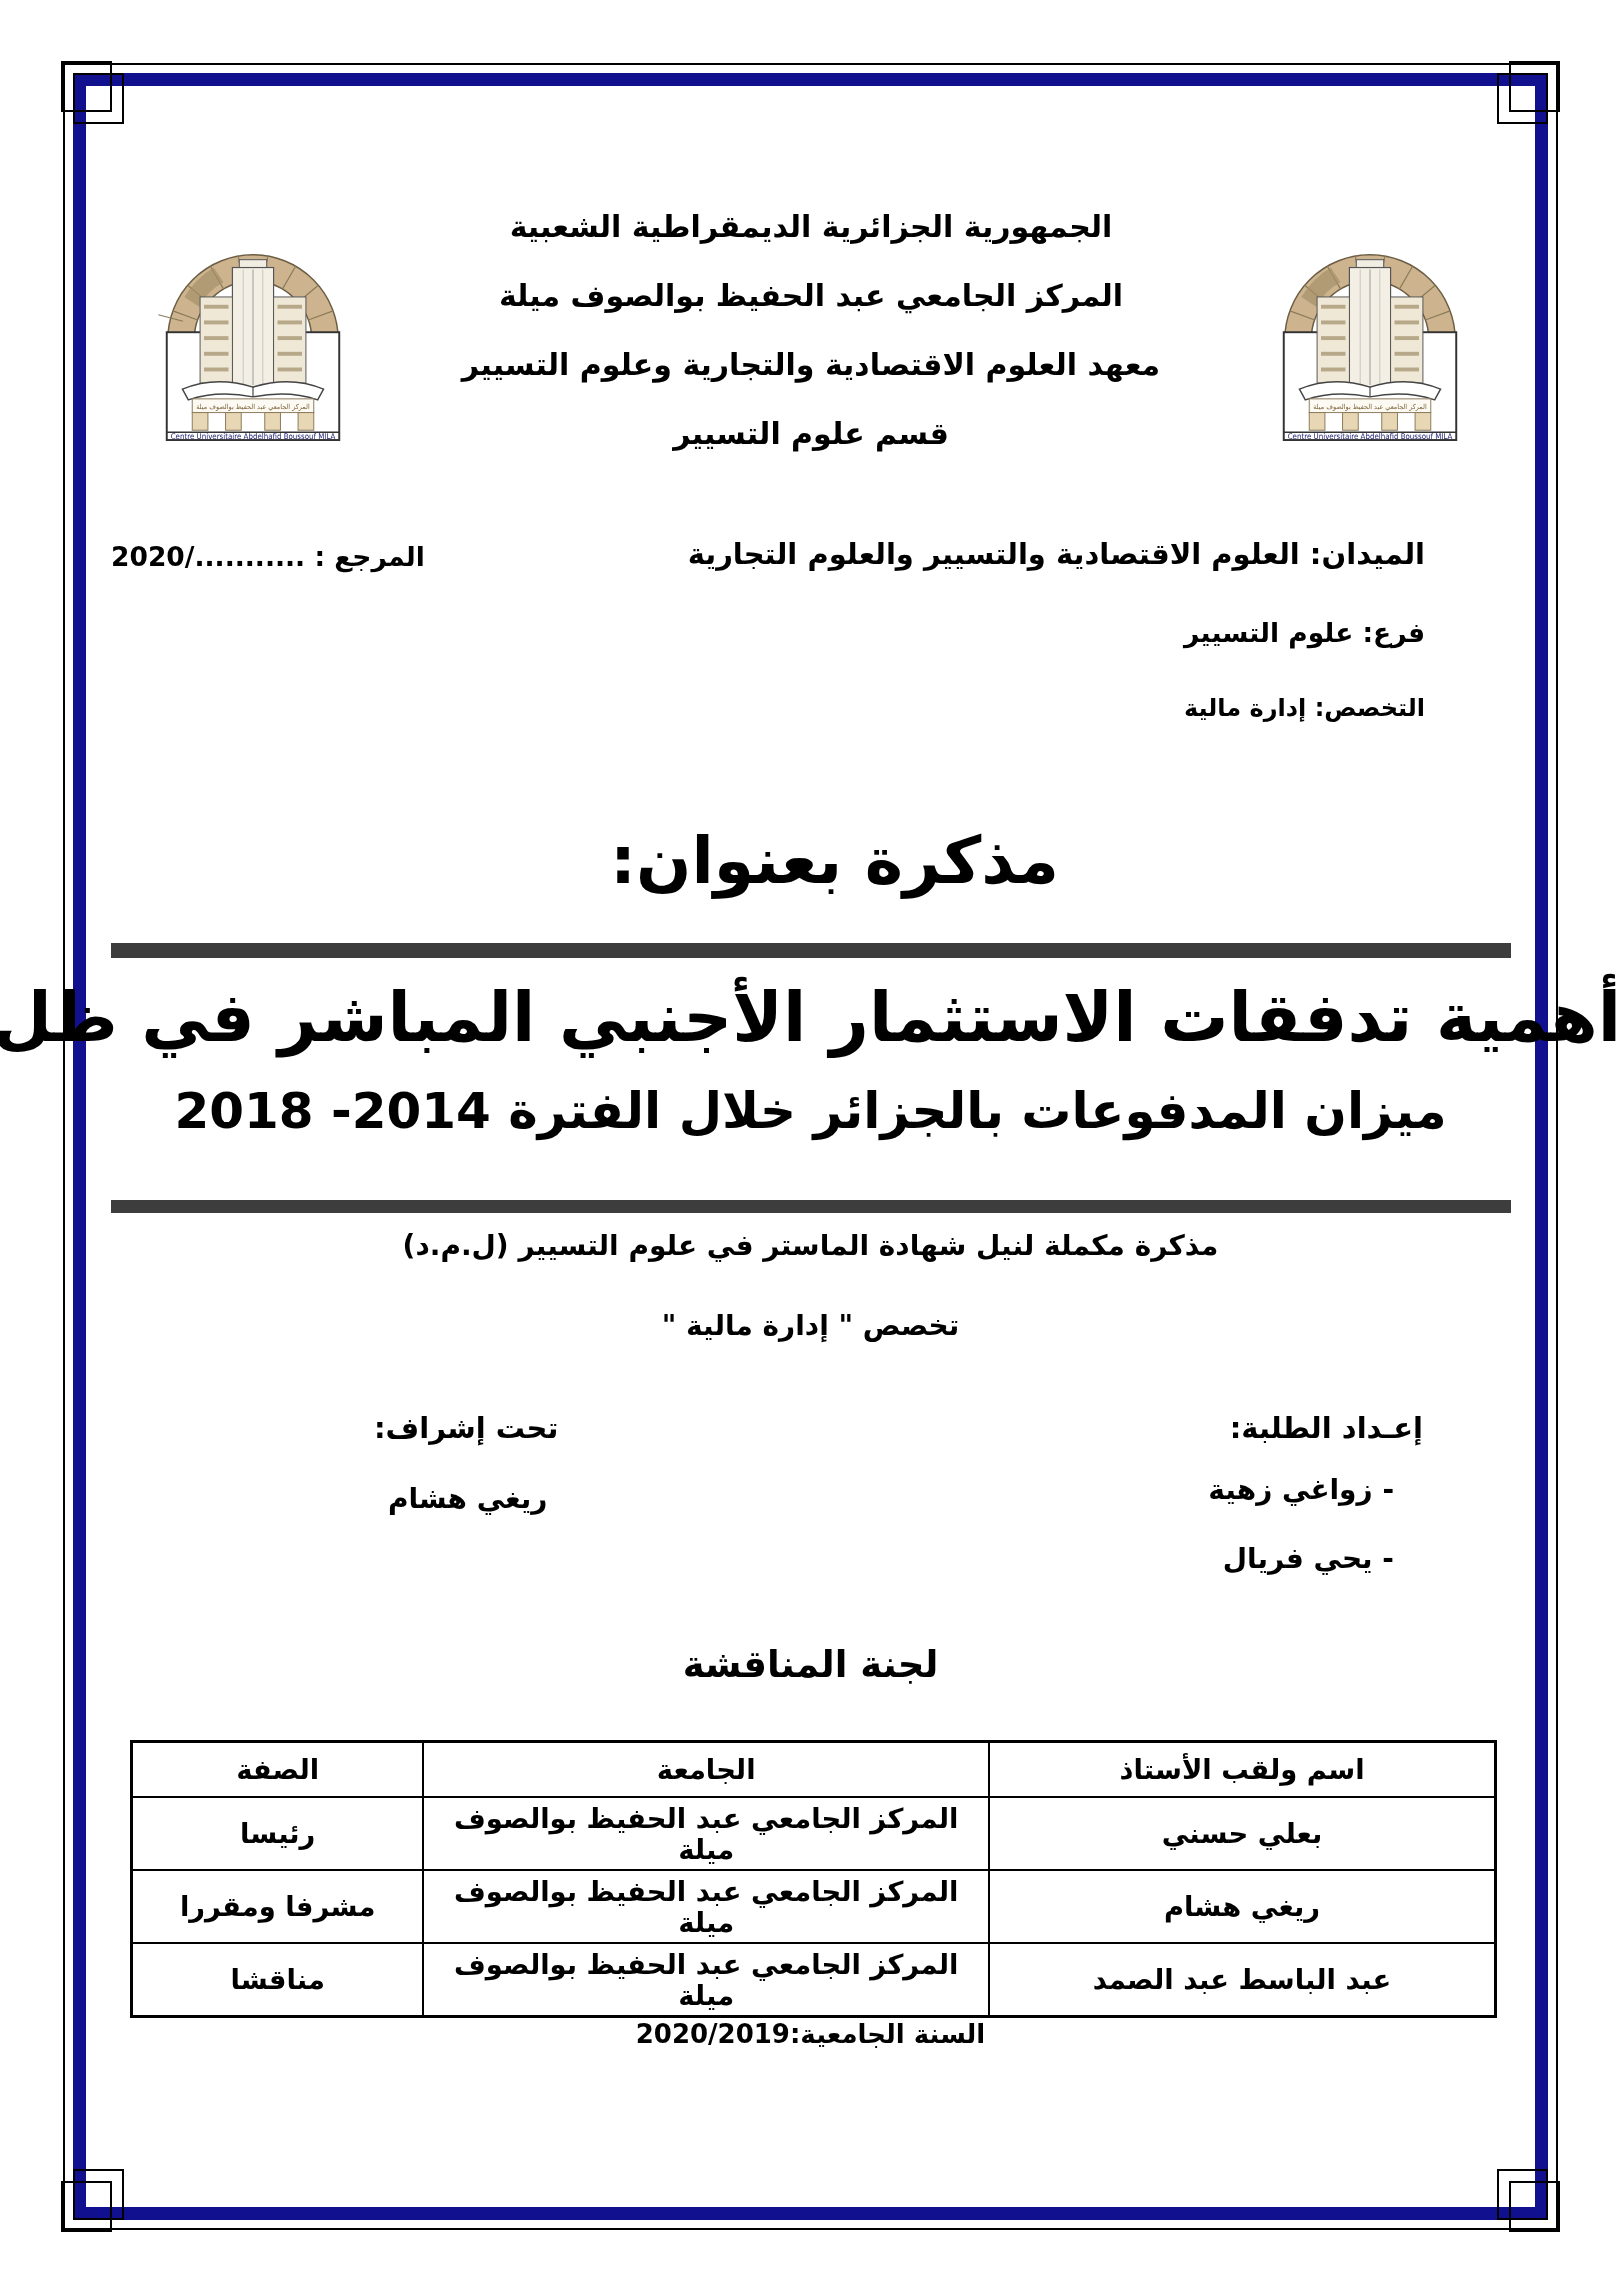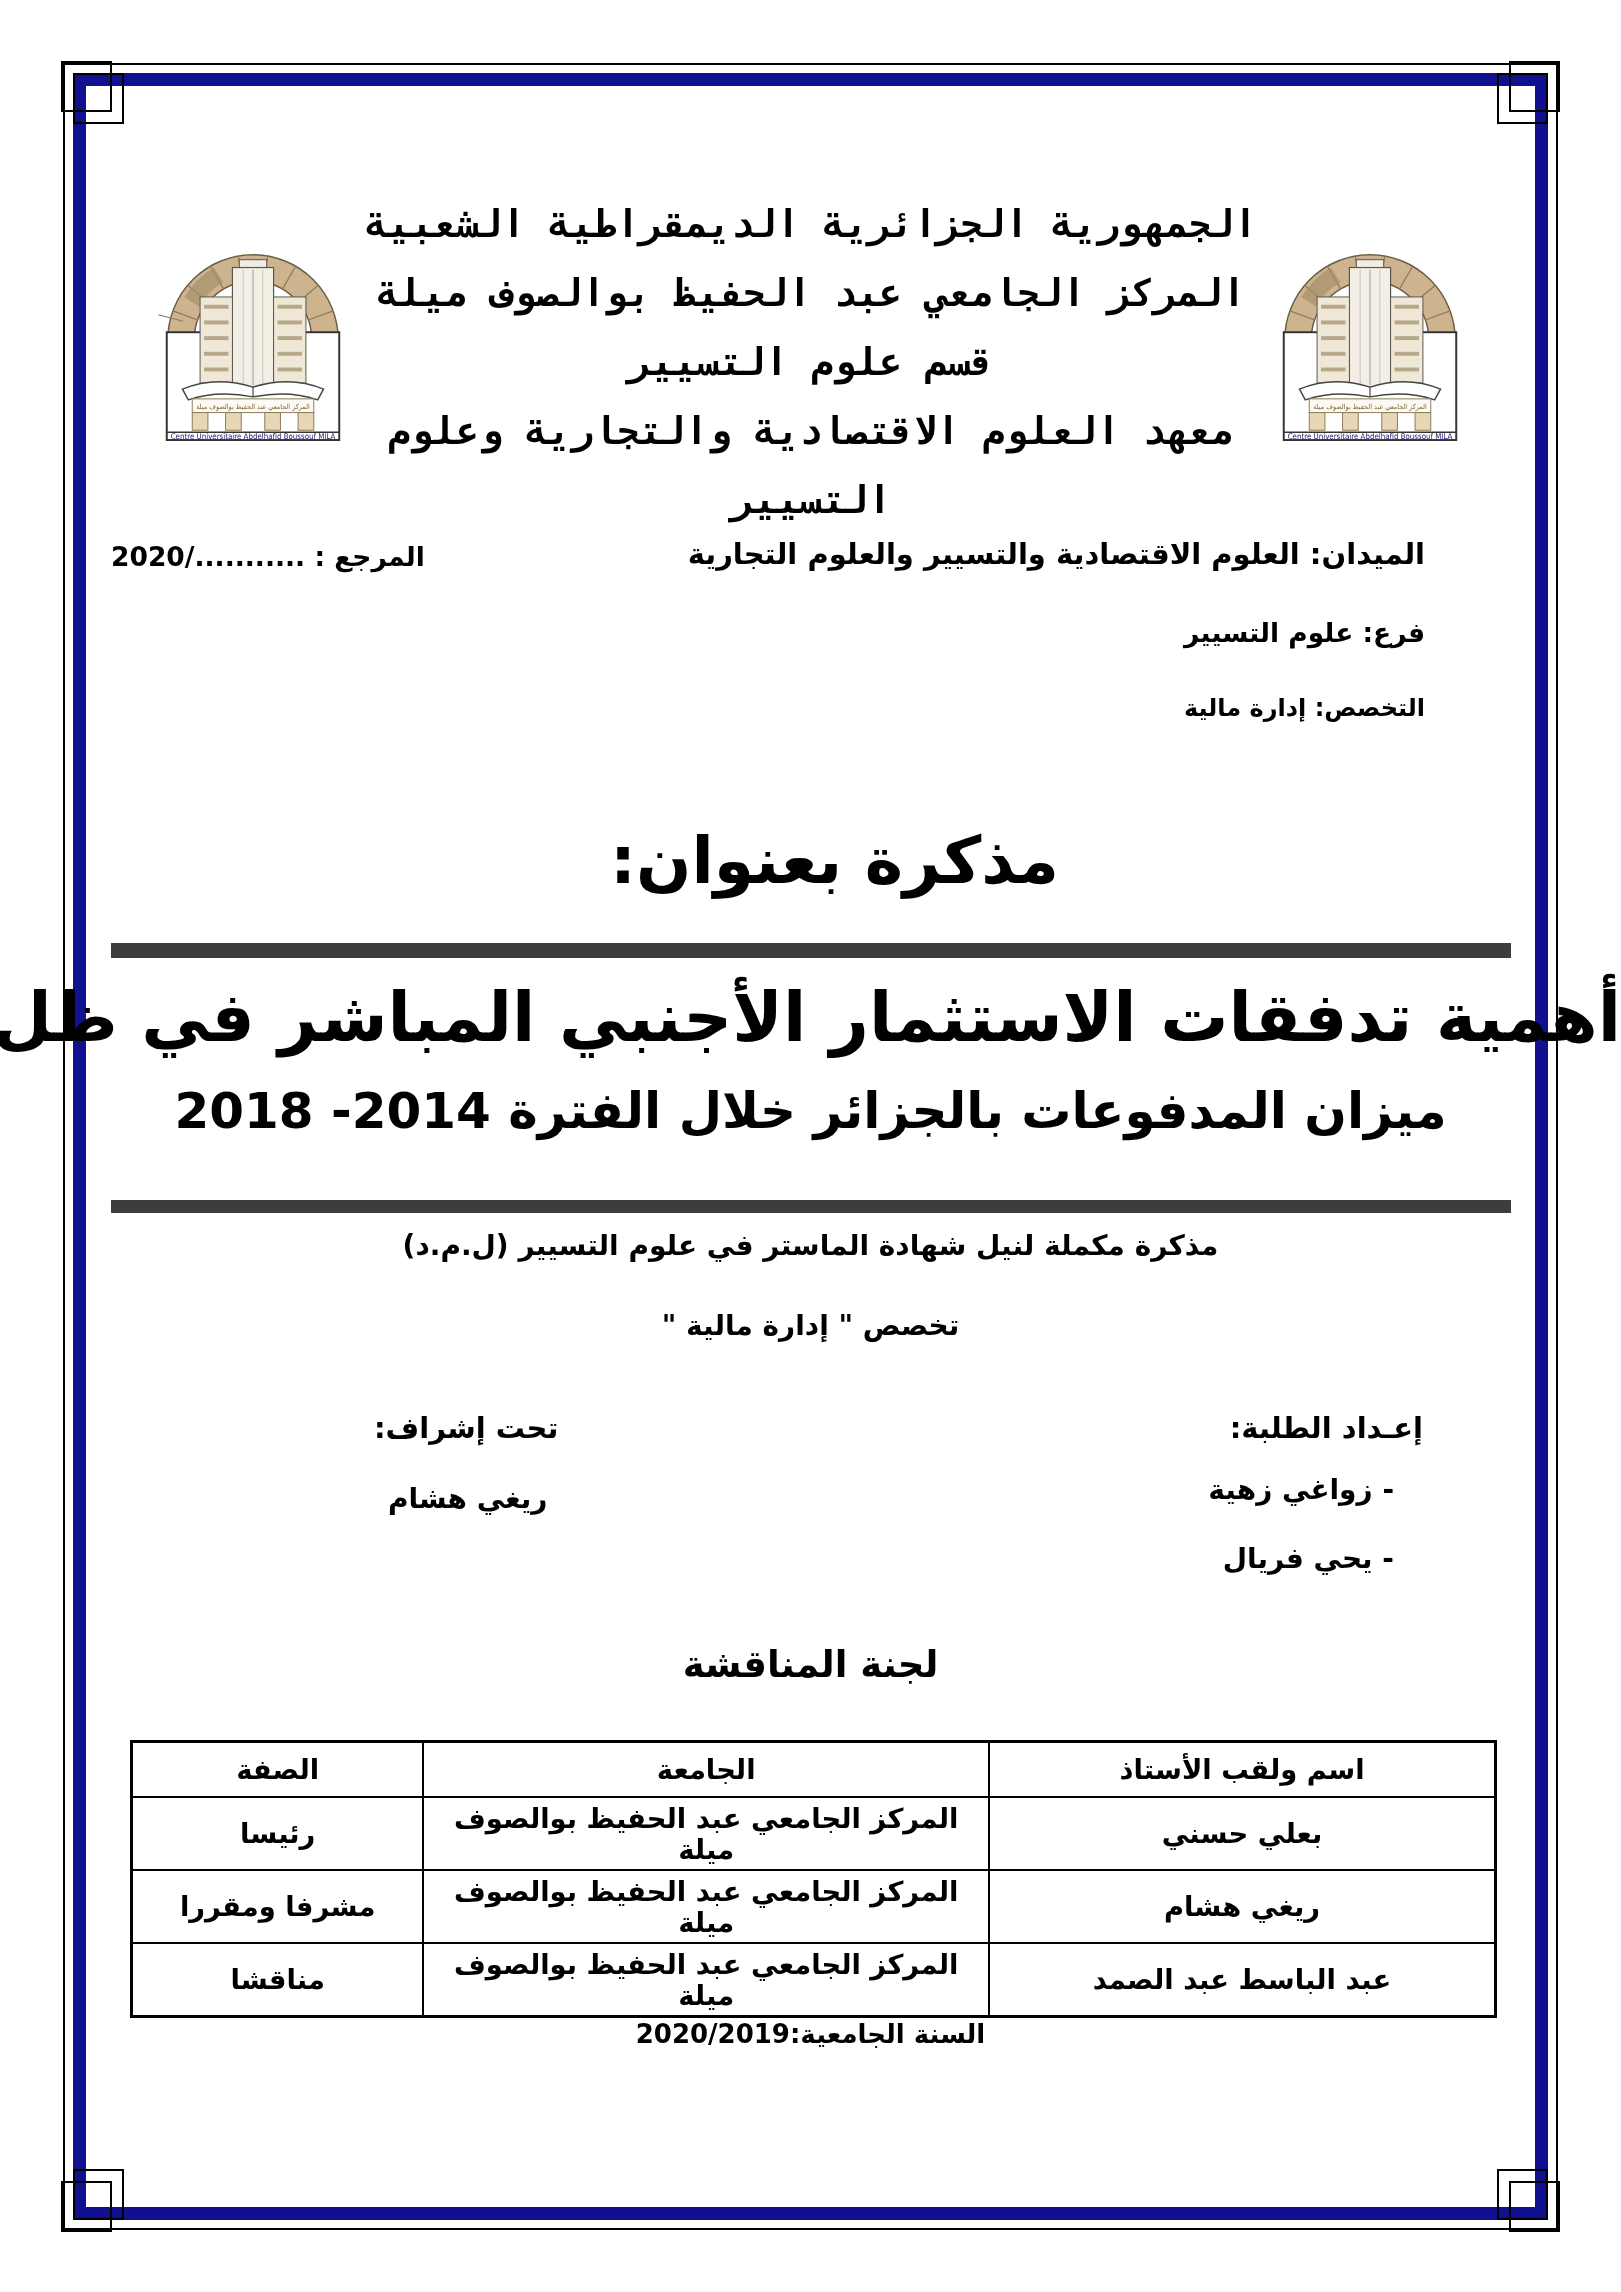--- a/index.html
+++ b/index.html
@@ -11,21 +11,21 @@
   .frame-outer{position:absolute;top:63px;left:63px;right:63px;bottom:63px;border:2px solid #000;}
   .frame-band{position:absolute;top:73px;left:73px;right:73px;bottom:73px;border:13.7px solid #11118f;}
   .corner{position:absolute;width:47px;height:47px;border:2px solid #000;background:transparent;}
   .c-tl-a{top:61px;left:61px;}   .c-tl-b{top:73px;left:73px;}
   .c-tr-a{top:61px;right:61px;}  .c-tr-b{top:73px;right:73px;}
   .c-bl-a{bottom:61px;left:61px;}.c-bl-b{bottom:73px;left:73px;}
   .c-br-a{bottom:61px;right:61px;}.c-br-b{bottom:73px;right:73px;}
 
   
   .hdr{position:absolute;top:192px;left:321px;width:980px;text-align:center;
-       font-weight:bold;font-size:38px;line-height:69px;font-family:Liberation Mono, monospace;}
+       font-weight:bold;font-size:30px;line-height:69px;}
   .logo{position:absolute;width:196px;height:210px;}
   .logo-left{top:238px;left:155px;}
   .logo-right{top:238px;left:1272px;}
 
   
   .ornate{font-weight:bold;}
   .meta-field{position:absolute;top:537px;right:196px;font-size:29px;}
   .meta-ref{position:absolute;top:541px;left:111px;font-size:26.5px;}
   .meta-branch{position:absolute;top:617px;right:196px;font-size:26.5px;}
   .meta-spec{position:absolute;top:694px;right:196px;font-size:24px;}
@@ -78,22 +78,22 @@
 <div class="corner c-tr-a"></div>
 <div class="corner c-tr-b"></div>
 <div class="corner c-bl-a"></div>
 <div class="corner c-bl-b"></div>
 <div class="corner c-br-a"></div>
 <div class="corner c-br-b"></div>
 
 <div class="hdr">
   <div>الجمهورية الجزائرية الديمقراطية الشعبية</div>
   <div>المركز الجامعي عبد الحفيظ بوالصوف ميلة</div>
+  <div>معهد العلوم الاقتصادية والتجارية وعلوم التسيير</div>
   <div>قسم علوم التسيير</div>
-  <div>معهد العلوم الاقتصادية والتجارية وعلوم التسيير</div>
 </div>
 
 <div class="logo logo-left">
   <svg width="196" height="210" viewBox="0 0 200 214" xmlns="http://www.w3.org/2000/svg">
     <path d="M13 104 A87 87 0 0 1 187 104 L160 104 A60 60 0 0 0 40 104 Z" fill="#cdb48e" stroke="#6b5d43" stroke-width="1.5"></path>
     <g stroke="#8a7a5a" stroke-width="1.2">
       <line x1="26" y1="104" x2="0" y2="104" transform="rotate(15 100 104)"></line>
       <path d="M40 104 L13 104" transform="rotate(20 100 104)"></path>
       <path d="M40 104 L13 104" transform="rotate(40 100 104)"></path>
       <path d="M40 104 L13 104" transform="rotate(60 100 104)"></path>

